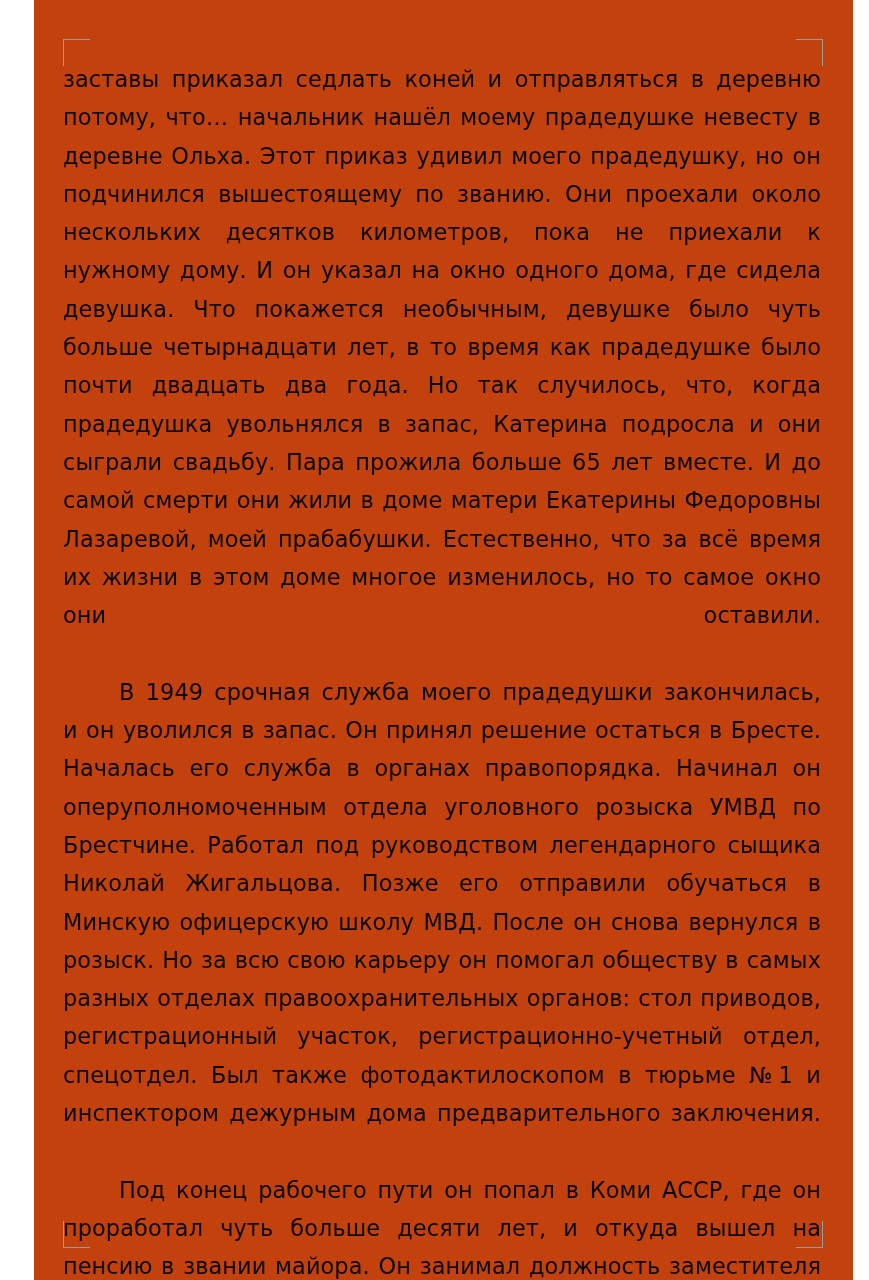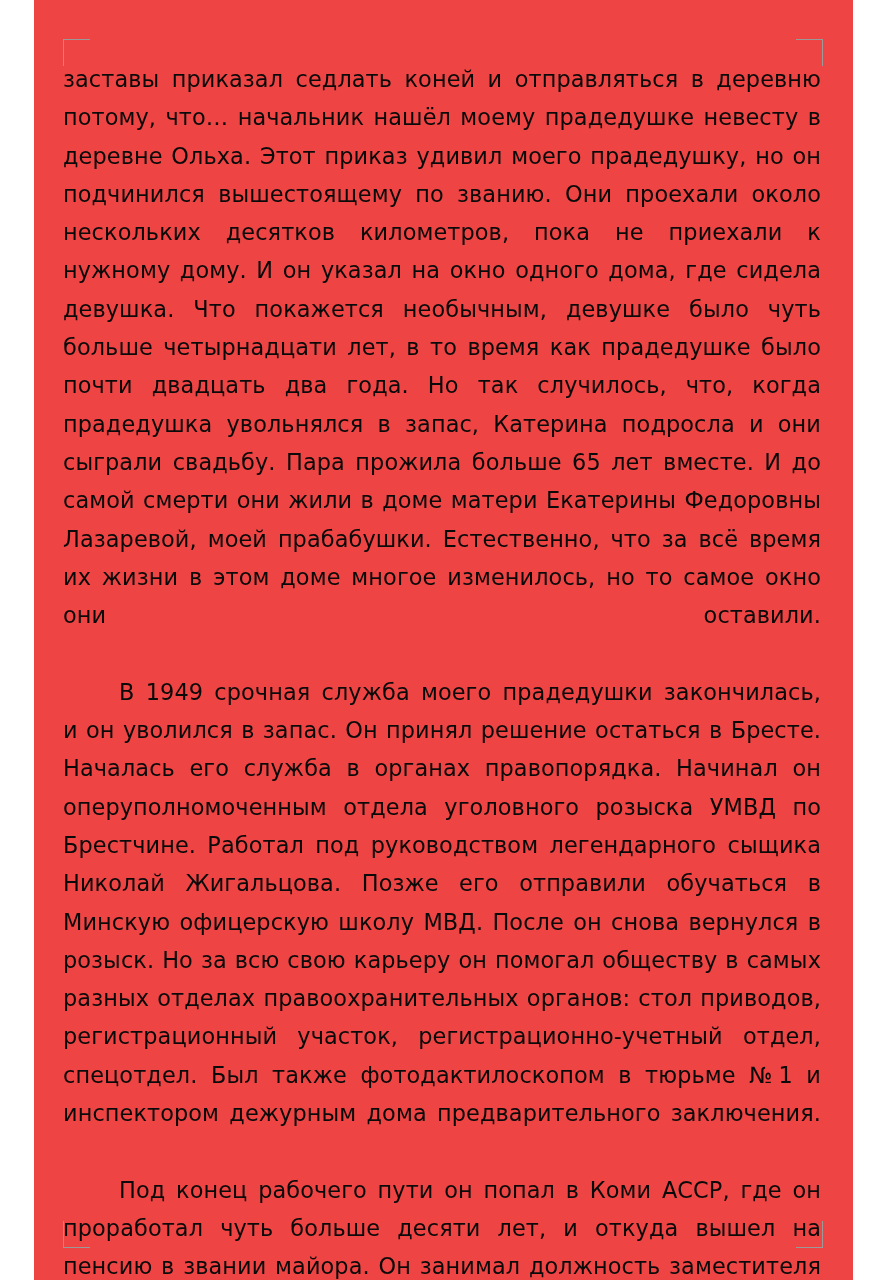--- a/index.html
+++ b/index.html
@@ -13,21 +13,21 @@
     height: 1280px;
     overflow: hidden;
     font-family: "DejaVu Sans", sans-serif;
   }
 
   
   #page {
     position: relative;
     width: 869px;
     height: 1280px;
-    background: #ef4444;
+    background: #c2410c;
     box-sizing: border-box;
   }
 
   
   #page::before {
     content: "";
     position: absolute;
     left: 0;
     top: 0;
     width: 34px;

